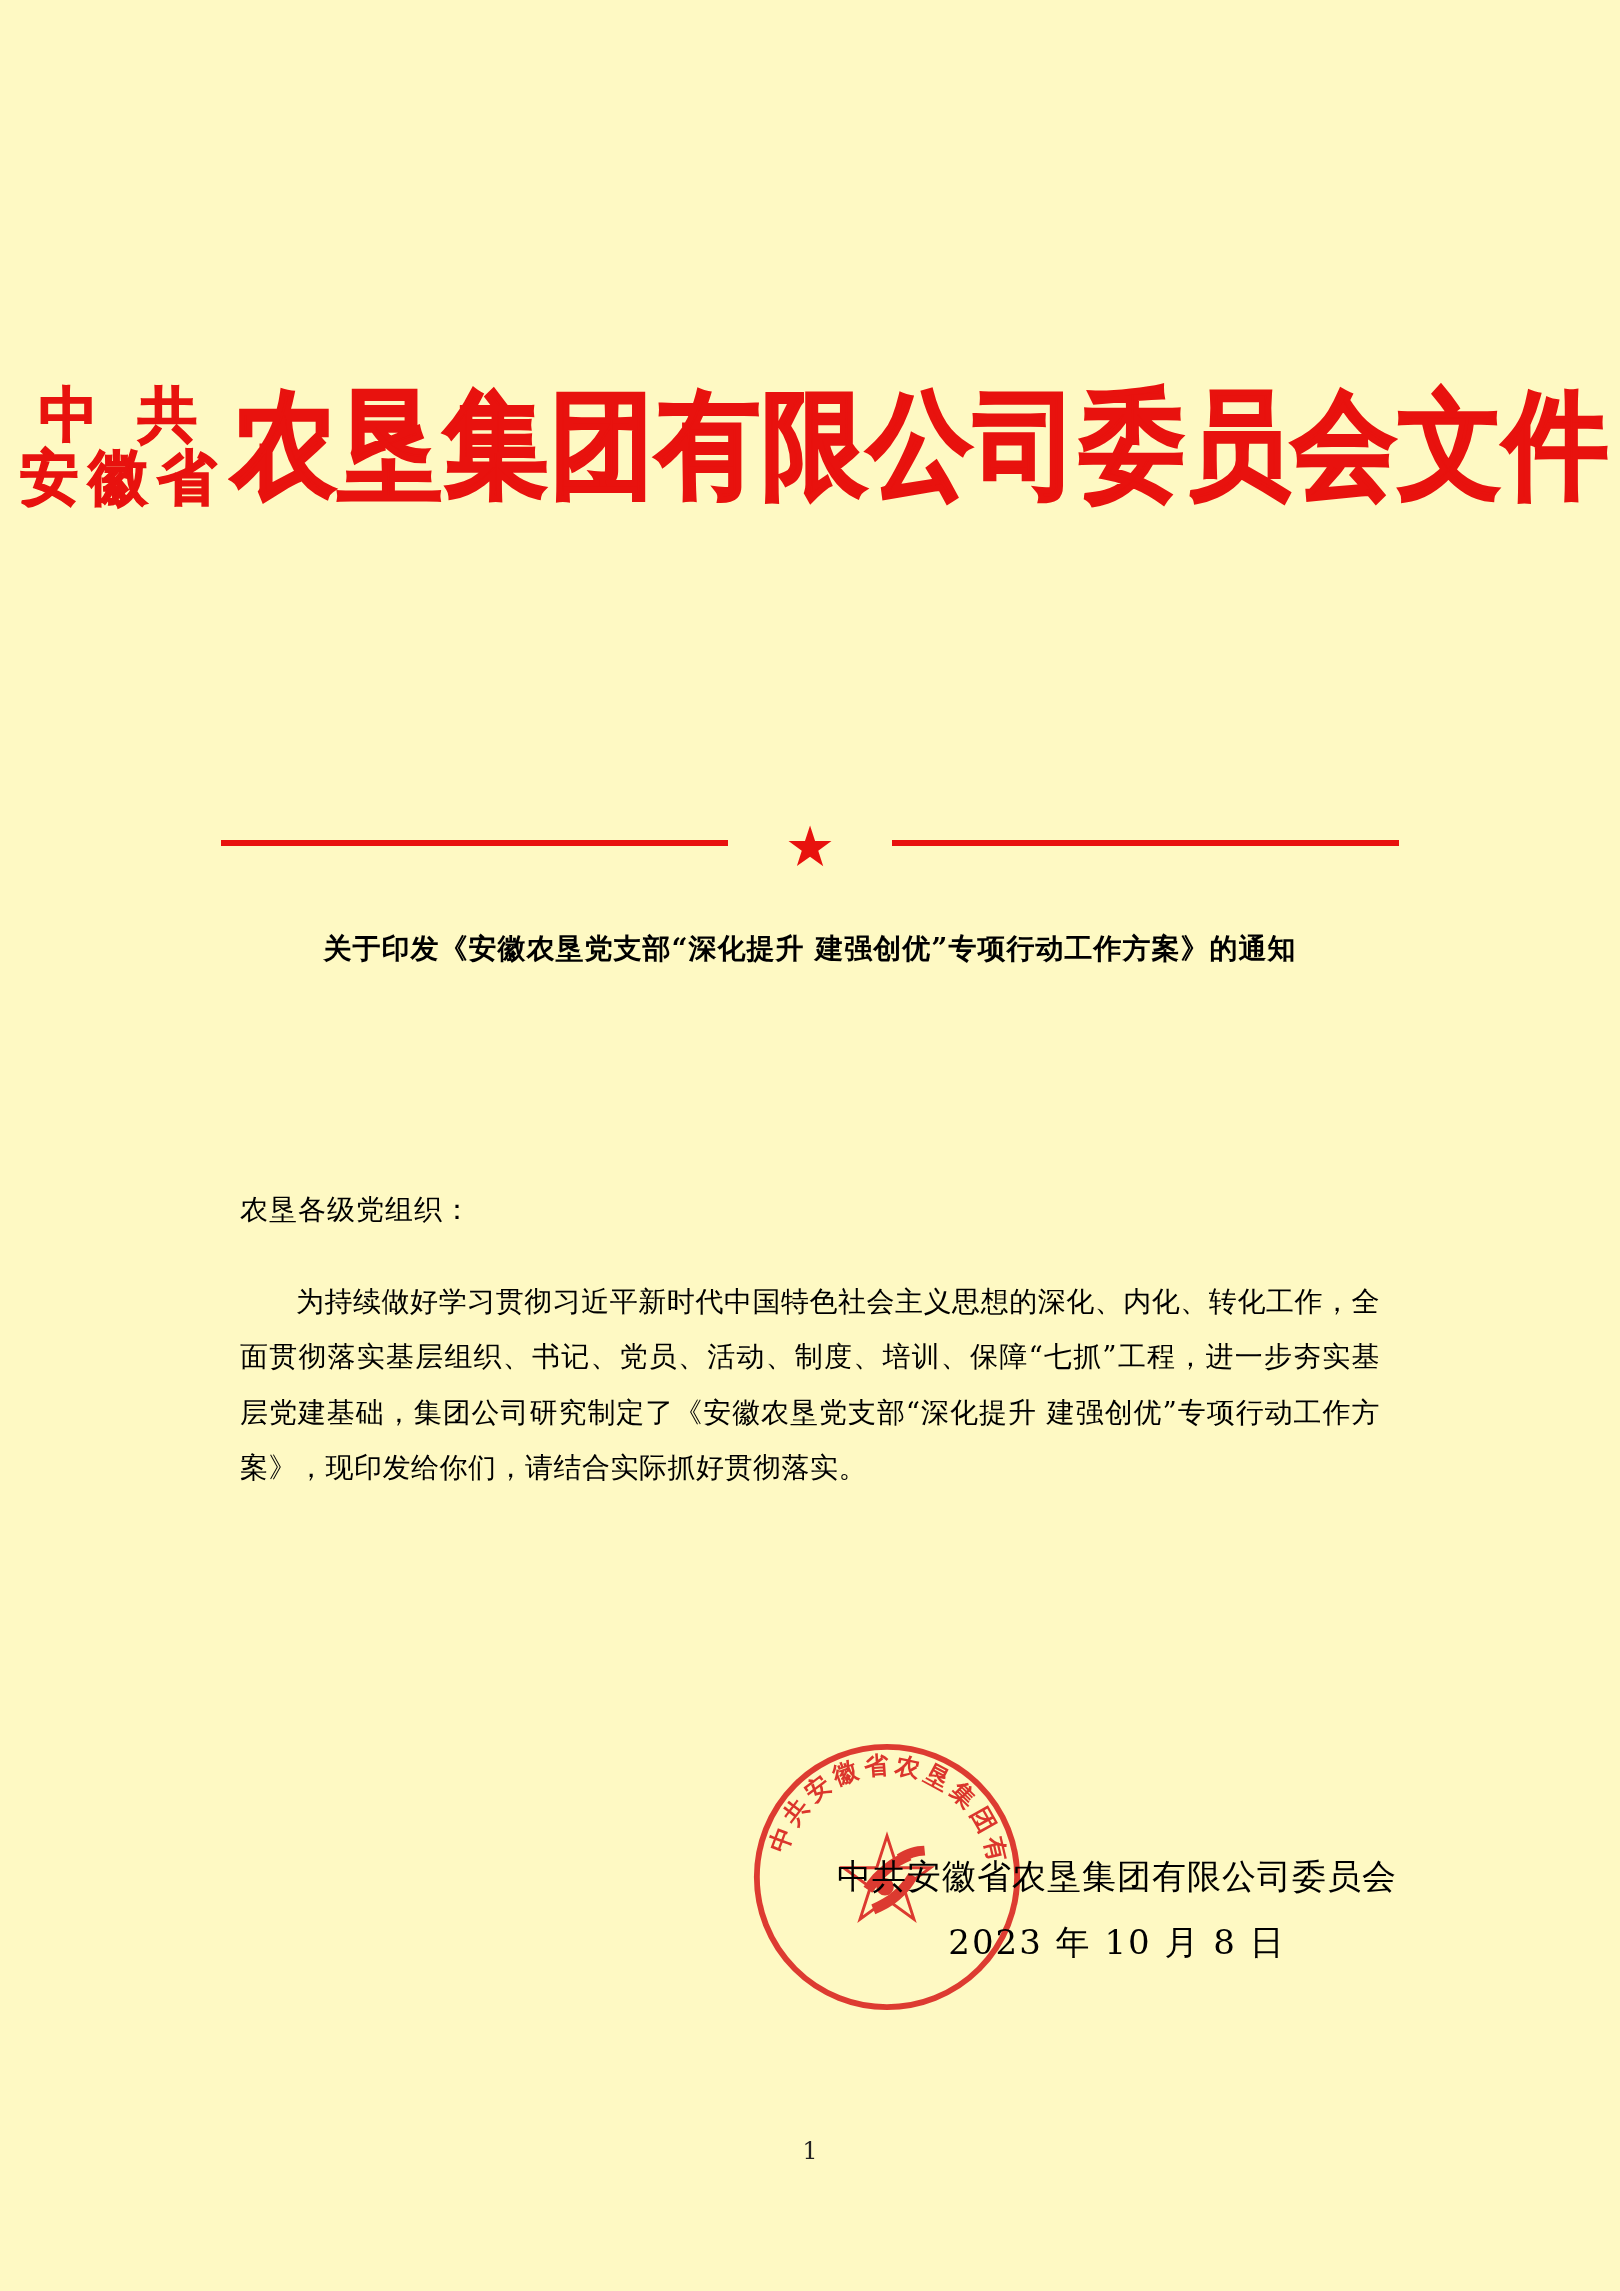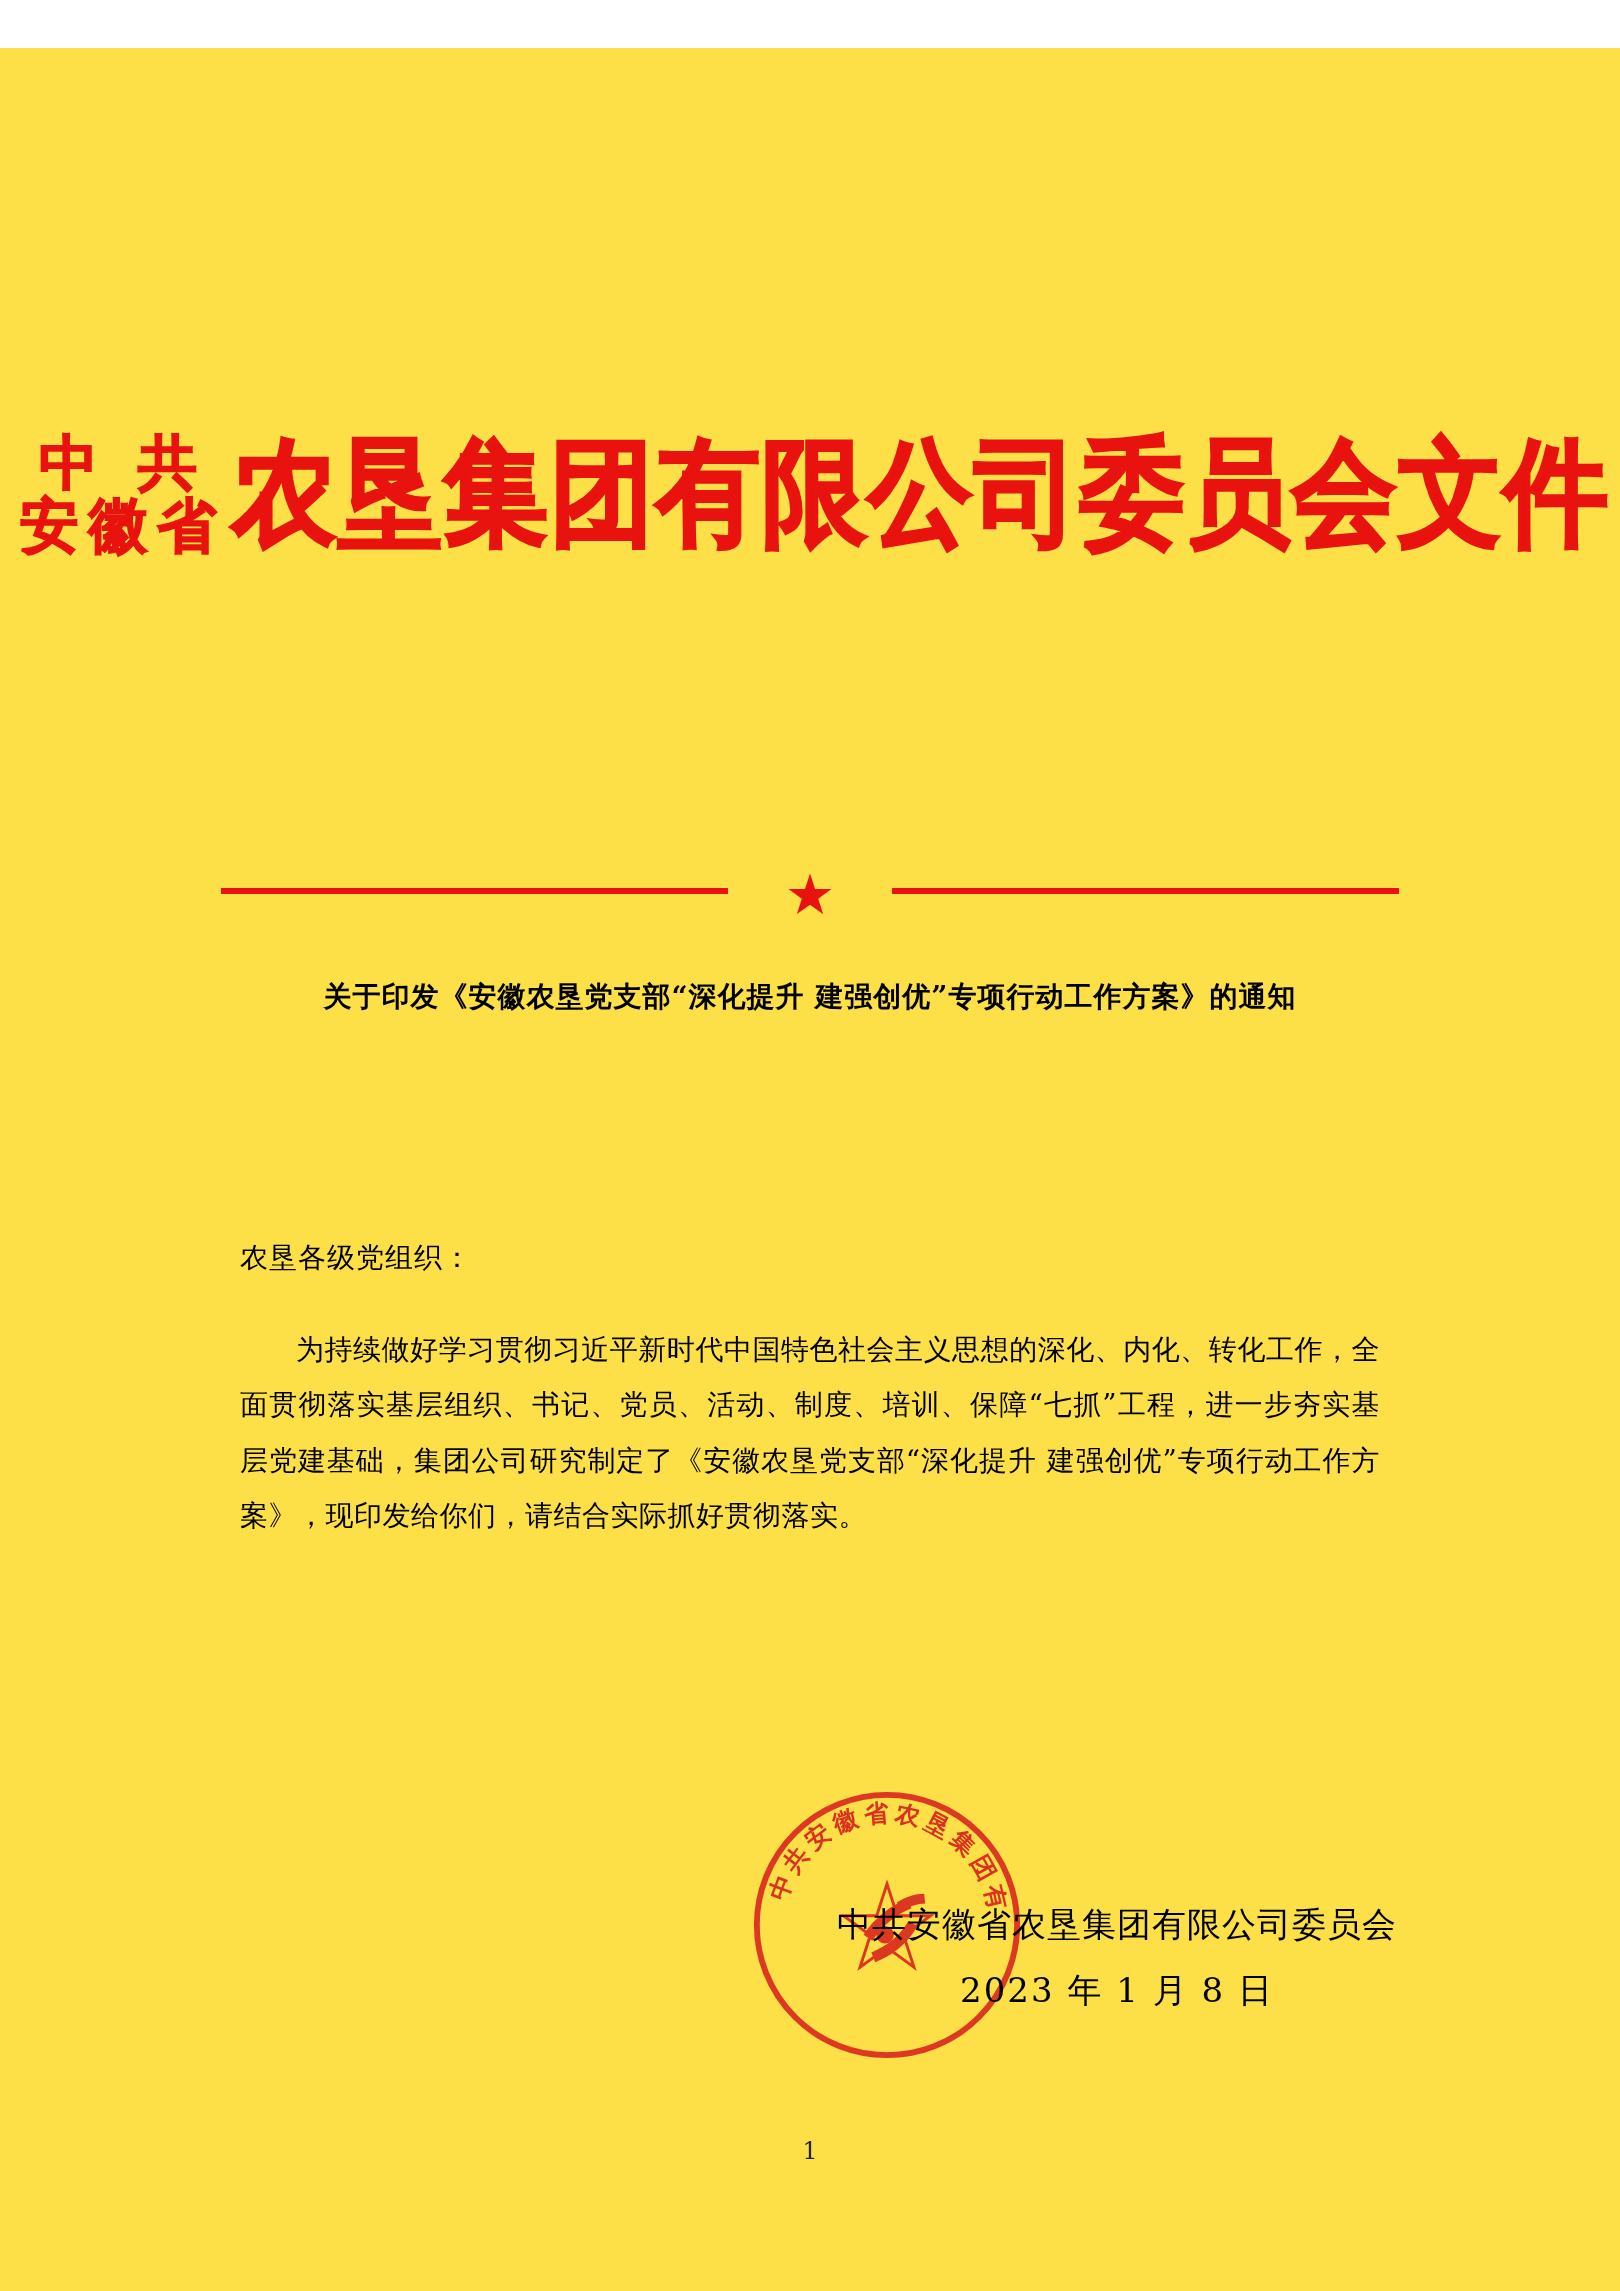--- a/index.html
+++ b/index.html
@@ -12,22 +12,21 @@
     height: 2292px;
     position: relative;
     font-family: "DejaVu Serif", "Liberation Serif", serif;
     color: #000;
     overflow: hidden;
   }
 
   .page {
     position: absolute;
     inset: 0;
-    background: #fde047;
-    margin-top: 48px;
+    background: #fef9c3;
   }
 
   
   .letterhead {
     position: absolute;
     left: 0;
     right: 0;
     top: 319px;
     height: 255px;
     display: flex;
@@ -224,19 +223,19 @@
         <path id="sealArcTop" d="M 140,140 m -106,0 a 106,106 0 1,1 212,0"></path>
       </defs>
       <text font-family="'DejaVu Serif','Liberation Serif',serif" font-size="25" font-weight="700" fill="#d8201c" opacity="0.9" letter-spacing="5">
         <textPath href="#sealArcTop" startOffset="7%">中共安徽省农垦集团有限公司委员会</textPath>
       </text>
     </svg>
   </div>
 
   <div class="signature">
     <div class="sig-org">中共安徽省农垦集团有限公司委员会</div>
-    <div class="sig-date">2023 年 1 月 8 日</div>
+    <div class="sig-date">2023 年 10 月 8 日</div>
   </div>
 
   <div class="page-number">1</div>
 
 </div>
 
 
 </body></html>

